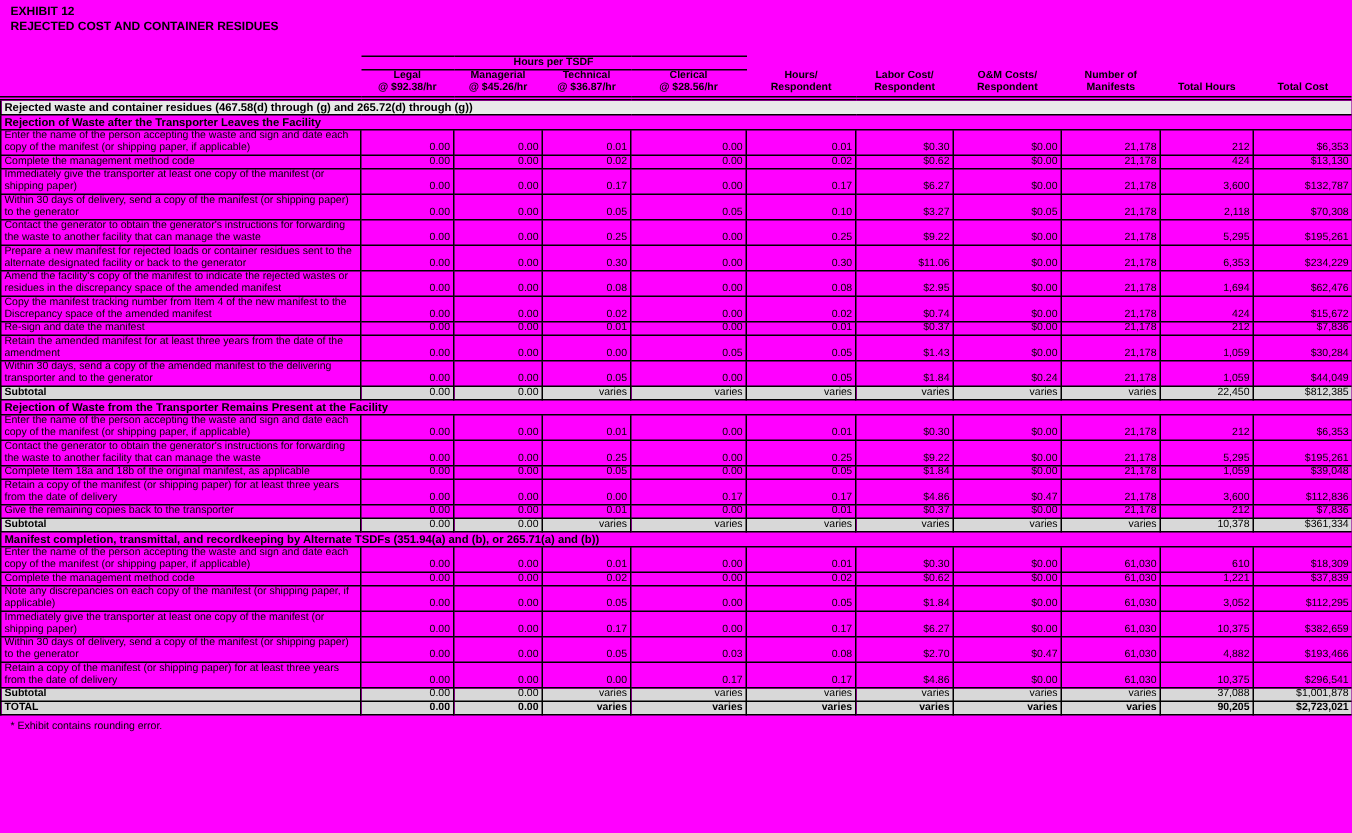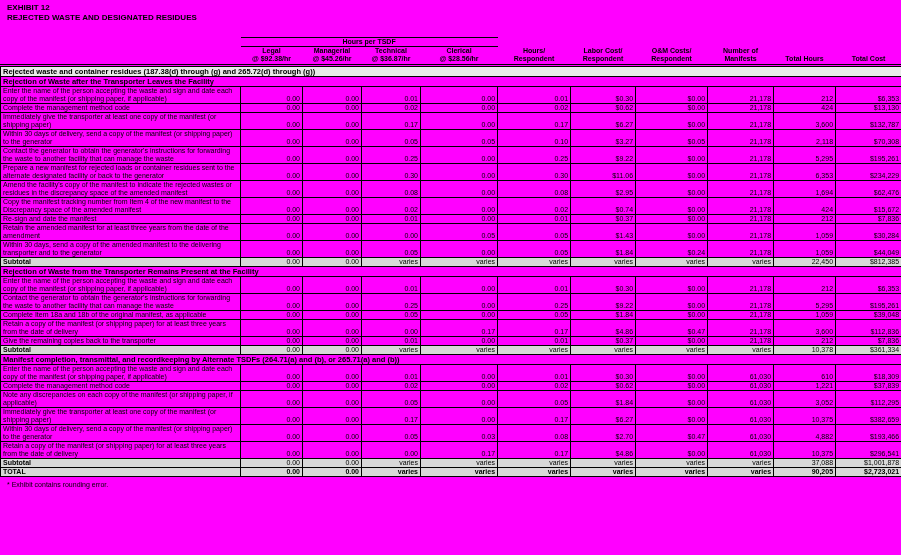--- a/index.html
+++ b/index.html
@@ -21,21 +21,21 @@
   tr.subtotal td,tr.total td{background:#D8D8D8;}
   tr.subtotal td.lbl,tr.total td.lbl{font-weight:bold;}
   tr.total td{font-weight:bold;}
   .footnote{font-size:7px;padding:4px 0 0 7px;}
 </style>
 </head>
 <body>
 
 <div class="titles">
   <div>EXHIBIT 12</div>
-  <div>REJECTED WASTE AND DESIGNATED RESIDUES</div>
+  <div>REJECTED COST AND CONTAINER RESIDUES</div>
 </div>
 
 <table>
   <colgroup>
     <col style="width:240px">
       <col style="width:62px">
       <col style="width:59px">
       <col style="width:59px">
     <col style="width:77px">
       <col style="width:73px">
@@ -90,21 +90,21 @@
           <div>Total Hours</div>
         </th>
         <th>
           <div></div>
           <div>Total Cost</div>
         </th>
       </tr>
   </thead>
   <tbody id="tbody">
     <tr class="banner">
-      <td colspan="11">Rejected waste and container residues (187.38(d) through (g) and 265.72(d) through (g))</td>
+      <td colspan="11">Rejected waste and container residues (467.58(d) through (g) and 265.72(d) through (g))</td>
     </tr>
   <tr class="section">
         <td colspan="11">Rejection of Waste after the Transporter Leaves the Facility</td>
       </tr>
       <tr>
         <td class="lbl">Enter the name of the person accepting the waste and sign and date each copy of the manifest (or shipping paper, if applicable)</td>
         <td class="num">0.00</td>
         <td class="num">0.00</td>
         <td class="num">0.01</td>
         <td class="num">0.00</td>
@@ -333,21 +333,21 @@
         <td class="num">varies</td>
         <td class="num">varies</td>
         <td class="num">varies</td>
         <td class="num">varies</td>
         <td class="num">varies</td>
         <td class="num">varies</td>
         <td class="num">10,378</td>
         <td class="num">$361,334</td>
       </tr>
       <tr class="section">
-        <td colspan="11">Manifest completion, transmittal, and recordkeeping by Alternate TSDFs (264.71(a) and (b), or 265.71(a) and (b))</td>
+        <td colspan="11">Manifest completion, transmittal, and recordkeeping by Alternate TSDFs (351.94(a) and (b), or 265.71(a) and (b))</td>
       </tr>
       <tr>
         <td class="lbl">Enter the name of the person accepting the waste and sign and date each copy of the manifest (or shipping paper, if applicable)</td>
         <td class="num">0.00</td>
         <td class="num">0.00</td>
         <td class="num">0.01</td>
         <td class="num">0.00</td>
         <td class="num">0.01</td>
         <td class="num">$0.30</td>
         <td class="num">$0.00</td>

